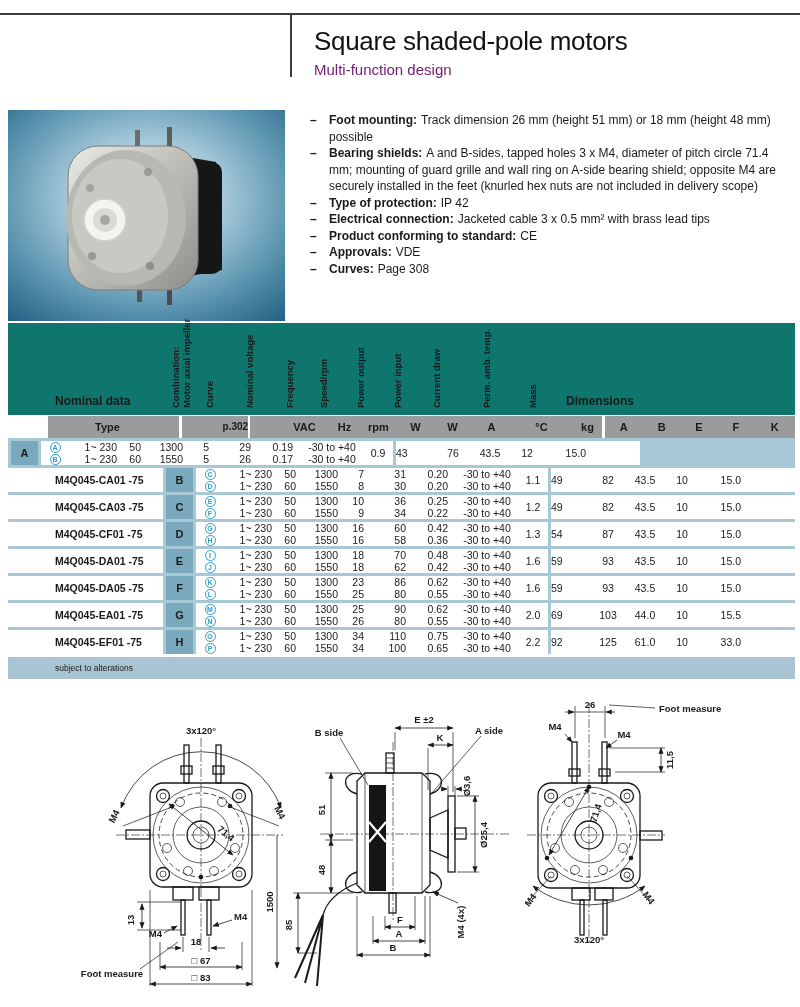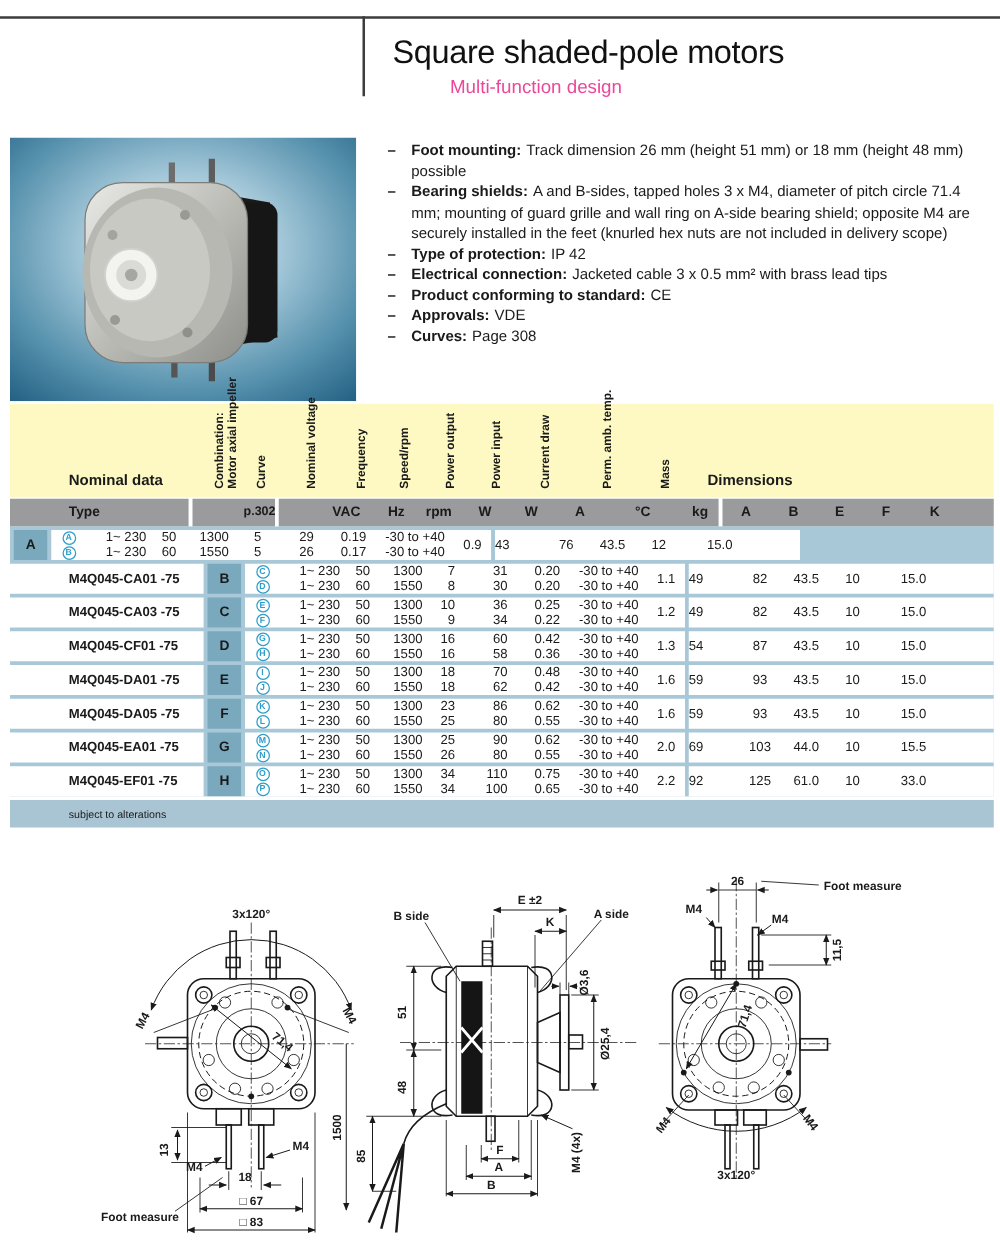--- a/index.html
+++ b/index.html
@@ -1,42 +1,42 @@
 <!DOCTYPE html>
 <html><head>
 <meta charset="utf-8">
 <style>
   html,body{margin:0;padding:0;background:#fff;}
   .page{position:relative;width:800px;height:1007px;background:#fff;overflow:hidden;
         font-family:"Liberation Sans",sans-serif;color:#1a1a1a;}
   .top-rule{position:absolute;left:0;top:13px;width:800px;height:2px;background:#3d3d3d;}
   .v-rule{position:absolute;left:290px;top:13px;width:2px;height:64px;background:#3d3d3d;}
   .title{position:absolute;left:314px;top:26px;font-size:26px;font-weight:400;letter-spacing:-.3px;color:#111;}
-  .subtitle{position:absolute;left:314px;top:61px;font-size:15px;color:#ec4899;margin-left:46px;}
+  .subtitle{position:absolute;left:314px;top:61px;font-size:15px;color:#701a75;}
 
   .photo{position:absolute;left:8px;top:110px;width:277px;height:211px;}
 
   .features{position:absolute;left:310px;top:112px;width:482px;margin:0;padding:0;list-style:none;
             font-size:12px;line-height:16.5px;}
   .features li{display:flex;}
   .features .dash{width:19px;font-weight:bold;flex:none;}
   .features b{margin-right:4px;}
 
   
   .dtable{position:absolute;left:8px;top:323px;width:787px;}
-  .t-head{position:relative;height:75px;background:#fef9c3;}
+  .t-head{position:relative;height:92px;background:#0f766e;}
   .h-nominal{position:absolute;left:47px;bottom:7px;font-size:12px;font-weight:bold;}
   .h-dims{position:absolute;left:558px;bottom:7px;font-size:12px;font-weight:bold;}
   .vlabel{position:absolute;bottom:7px;transform-origin:0 100%;transform:rotate(-90deg);
           font-weight:bold;font-size:9.5px;line-height:11px;white-space:nowrap;}
   .vlabel span{display:block;}
 
   .t-units{display:flex;height:22px;margin-top:1px;font-weight:bold;font-size:11px;line-height:22px;}
   .useg{background:#999b9d;}
-  .u-type{width:155px;padding-left:47px;box-sizing:border-box;}
+  .u-type{width:155px;padding-left:47px;box-sizing:border-box;margin-left:40px;}
   .u-gap{width:3px;background:#fff;}
   .u-comb{width:27px;text-align:center;font-size:10px;padding-left:41px;}
   .u-main{width:352px;display:flex;}
   .u-main .pad-curve{width:28px;}
   .u-volt{width:52px;text-align:center;}
   .u-hz{width:28px;text-align:center;}
   .u-rpm{width:40px;text-align:center;}
   .u-pout{width:34px;text-align:center;}
   .u-pin{width:40px;text-align:center;}
   .u-amp{width:38px;text-align:center;}

